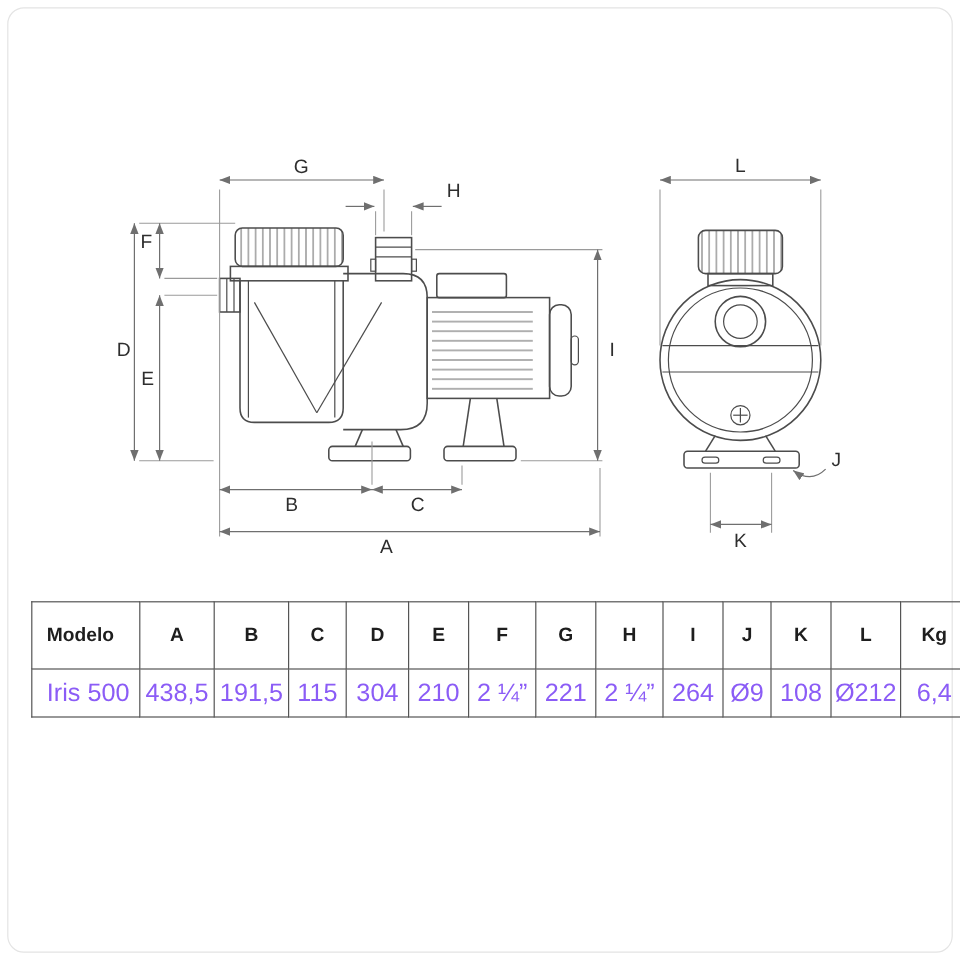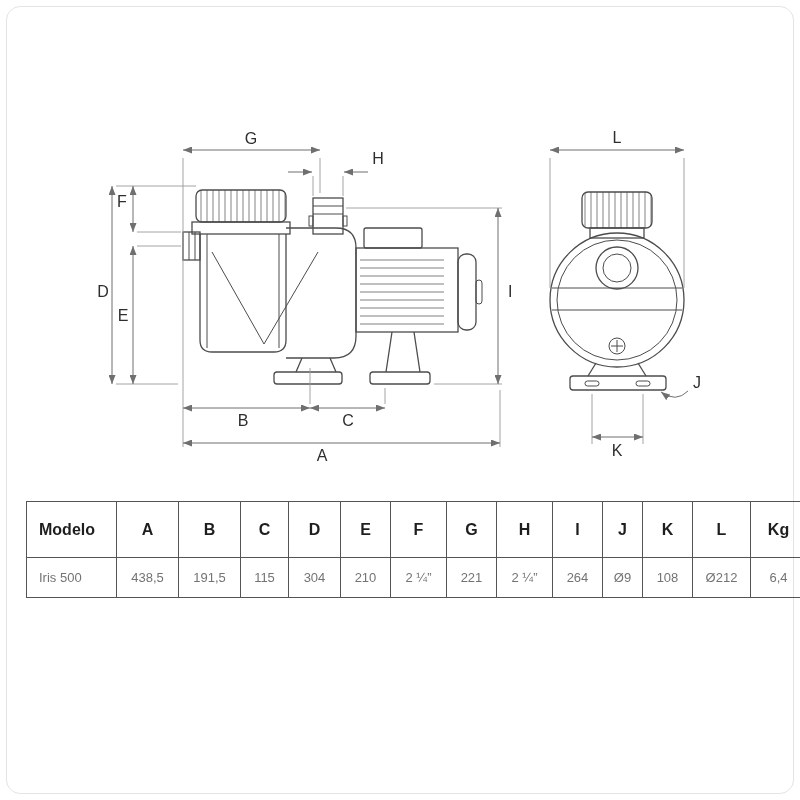--- a/index.html
+++ b/index.html
@@ -21,21 +21,21 @@
   }
   table.dims {
     position:absolute; top:501px; left:26px; width:780px;
     border-collapse:collapse; table-layout:fixed;
   }
   table.dims th, table.dims td {
     border:1px solid #555; text-align:center; vertical-align:middle;
     overflow:hidden; white-space:nowrap;
   }
   table.dims th { height:53px; font-size:16px; font-weight:bold; color:#1e1e1e; }
-  table.dims td { height:37px; font-size:13px; color:#737373; }
+  table.dims td { height:37px; font-size:21px; color:#8b5cf6; }
   table.dims th.model, table.dims td.model { text-align:left; padding-left:12px; }
 </style>
 </head>
 <body>
 
 <div class="frame"></div>
 
 <svg class="drawing" viewBox="0 0 800 485" xmlns="http://www.w3.org/2000/svg">
   <defs>
     <marker id="ar" markerWidth="9" markerHeight="7" refX="9" refY="3.5" orient="auto-start-reverse">

